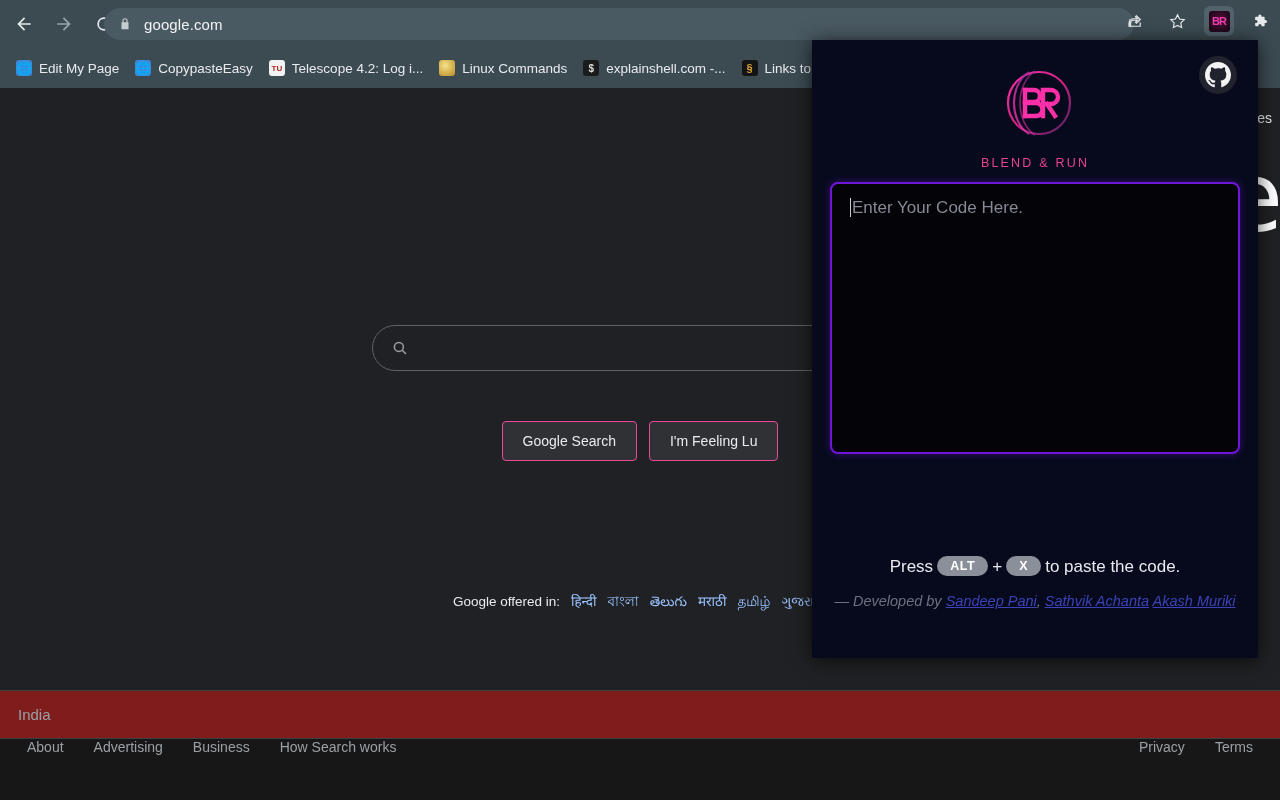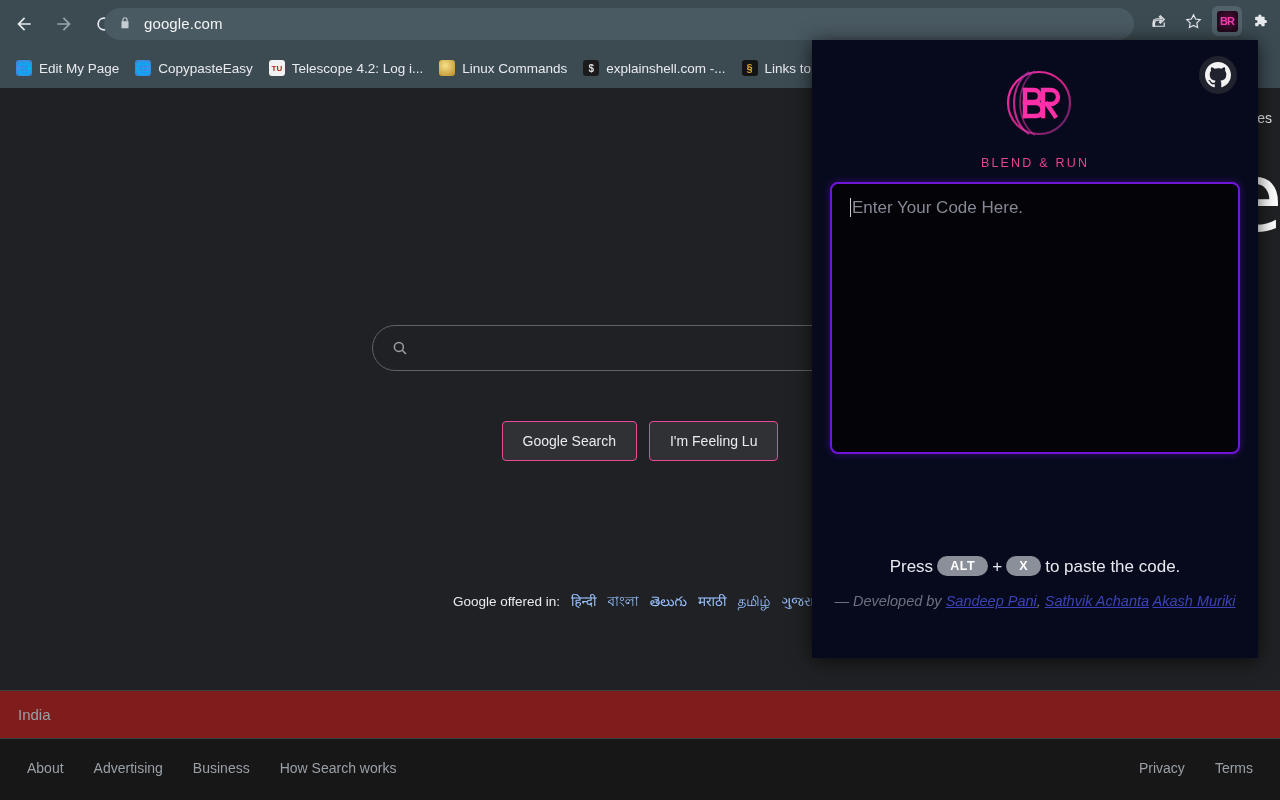--- a/index.html
+++ b/index.html
@@ -31,34 +31,34 @@
   }
   .nav-btn.first { margin-left: 7px; }
   .nav-btn svg { display: block; }
   .nav-btn.disabled { color: #9aa4ab; }
 
   .omnibox {
     position: absolute; left: 104px; top: 8px;
     width: 1030px; height: 32px;
     background: #4a5a62;
     border-radius: 16px;
-    display: flex; 
+    display: flex; align-items: center;
     padding: 7px 14px;
   }
   .lock-icon { width: 14px; height: 16px; margin-right: 12px; flex: none; }
   .omni-url {
     color: #f1f3f4;
     font-size: 15px;
     letter-spacing: .1px;
     white-space: nowrap;
   }
 
   .omni-actions {
     position: absolute; right: 4px; top: 6px;
-    display: flex; align-items: flex-end; gap: 4px;
+    display: flex; align-items: flex-end; gap: 12px;
   }
   .icon-btn {
     width: 30px; height: 30px;
     display: flex; align-items: center; justify-content: center;
     color: #e8eaed; border-radius: 50%;
   }
   .ext-icon-btn {
     width: 30px; height: 30px; border-radius: 6px;
     background: #51626a;
     display: flex; align-items: center; justify-content: center;
@@ -159,21 +159,21 @@
     border-top: 1px solid #3c4043;
     display: flex; align-items: center;
     padding-left: 18px;
     color: #9aa0a6; font-size: 15px;
   }
   .footer-links {
     position: absolute; left: 0; bottom: 0;
     width: 1280px; height: 62px;
     background: #171717;
     border-top: 1px solid #3c4043;
-    display: flex; align-items: center;
+    display: flex; align-items: flex-start;
     padding: 0 27px 3px 27px;
     justify-content: space-between;
   }
   .fl-group { display: flex; gap: 30px; }
   .fl-group a { color: #9aa0a6; font-size: 14px; text-decoration: none; white-space: nowrap; }
 
   
   .popup {
     position: absolute;
     left: 812px; top: 40px;

